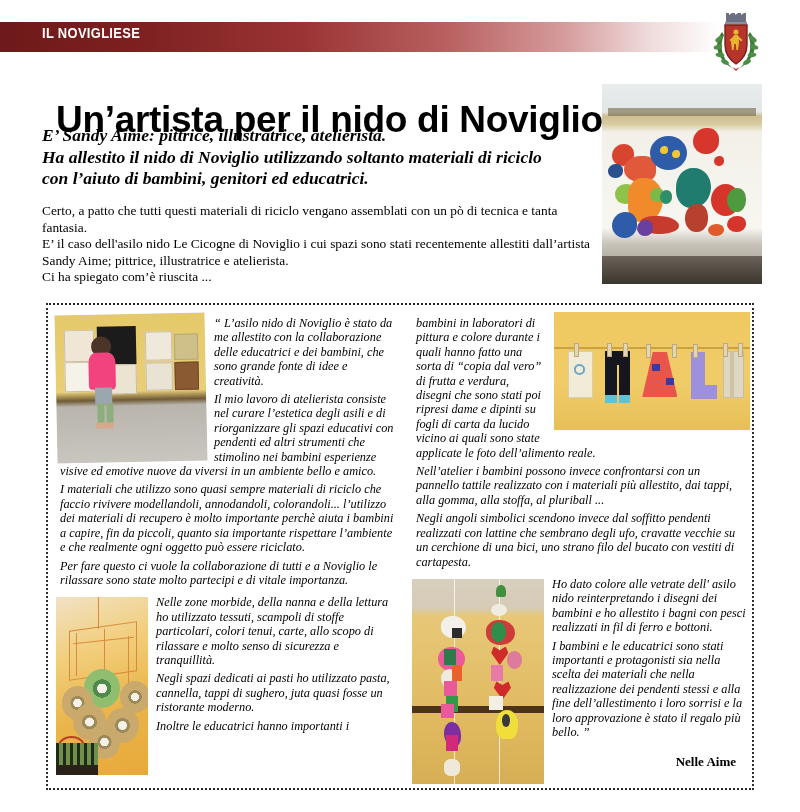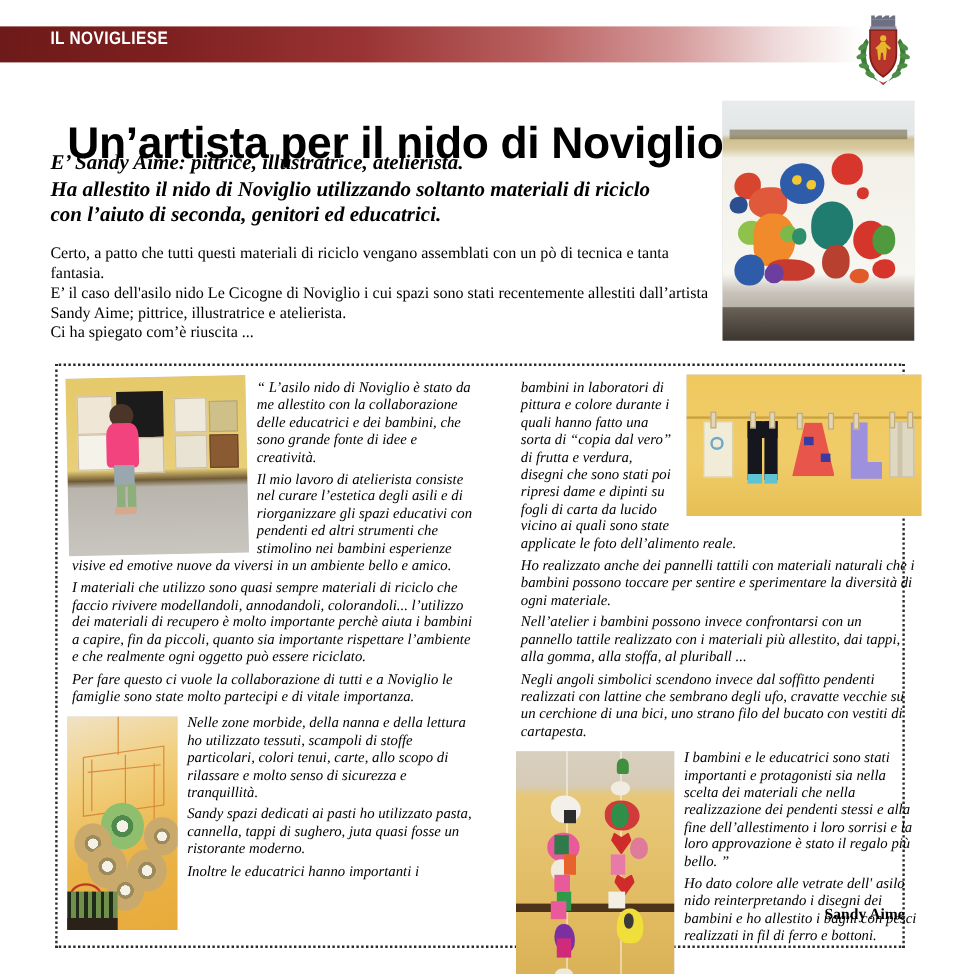--- a/index.html
+++ b/index.html
@@ -97,21 +97,21 @@
     border-style: dotted;
   }
 
   .col-left {
     position: absolute;
     left: 56px; top: 312px;
     width: 348px; height: 468px;
   }
   .col-right {
     position: absolute;
-    left: 430px; top: 312px;
+    left: 412px; top: 312px;
     width: 338px; height: 468px;
   }
 
   .body-text {
     font-family: "Liberation Serif", serif;
     font-style: italic;
     font-size: 12.3px;
     line-height: 14.4px;
     color: #000;
     text-align: left;
@@ -240,21 +240,21 @@
       <path d="M28 24 l4.5 4 l-1.3 1.5 l-4 -3.2 z"></path>
     </g>
   </svg>
 </div>
 
 <h1 class="headline">Un’artista per il nido di Noviglio</h1>
 
 <div class="subhead">
   <div>E’ Sandy Aime: pittrice, illustratrice, atelierista.</div>
   <div>Ha allestito il nido di Noviglio utilizzando soltanto materiali di riciclo</div>
-  <div>con l’aiuto di seconda, genitori ed educatrici.</div>
+  <div>con l’aiuto di bambini, genitori ed educatrici.</div>
 </div>
 
 <div class="intro">
   <p>Certo, a patto che tutti questi materiali di riciclo vengano assemblati con un pò di tecnica e tanta fantasia.</p>
   <p>E’ il caso dell'asilo nido Le Cicogne di Noviglio i cui spazi sono stati recentemente allestiti dall’artista Sandy Aime; pittrice, illustratrice e atelierista.</p>
   <p>Ci ha spiegato com’è riuscita ...</p>
 </div>
 
 <div class="photo-top ph">
   <div class="img-window">
@@ -302,21 +302,21 @@
       <div class="panelpatch" style="left:27%;top:60%;width:5%;height:14%;background:#8fae7d;"></div>
       <div class="panelpatch" style="left:33%;top:60%;width:5%;height:14%;background:#8fae7d;"></div>
       <div class="panelpatch" style="left:26%;top:73%;width:12%;height:4%;background:#d8a88a;"></div>
     </div>
   </div>
 
   <div class="body-text">
     <p>“ L’asilo nido di Noviglio è stato da me allestito con la collaborazione delle educatrici e dei bambini, che sono grande fonte di idee e creatività.</p>
     <p>Il mio lavoro di atelierista consiste nel curare l’estetica degli asili e di riorganizzare gli spazi educativi con pendenti ed altri strumenti che stimolino nei bambini esperienze visive ed emotive nuove da viversi in un ambiente bello e amico.</p>
     <p>I materiali che utilizzo sono quasi sempre materiali di riciclo che faccio rivivere modellandoli, annodandoli, colorandoli... l’utilizzo dei materiali di recupero è molto importante perchè aiuta i bambini a capire, fin da piccoli, quanto sia importante rispettare l’ambiente e che realmente ogni oggetto può essere riciclato.</p>
-    <p>Per fare questo ci vuole la collaborazione di tutti e a Noviglio le famiglie sono state molto partecipi e di vitale importanza.</p>
+    <p>Per fare questo ci vuole la collaborazione di tutti e a Noviglio le rilassare sono state molto partecipi e di vitale importanza.</p>
   </div>
   <div class="clear"></div>
 
   <div class="photo-mobile-left ph">
     <div class="img-mobile">
       <div style="position:absolute;left:46%;top:0;width:1px;height:18%;background:#d98a3a;"></div>
       <div style="position:absolute;left:14%;top:16%;width:74%;height:28%;border:1px solid #d98a3a;transform:skewY(-8deg);"></div>
       <div style="position:absolute;left:18%;top:24%;width:66%;height:1px;background:#d98a3a;transform:rotate(-6deg);"></div>
       <div style="position:absolute;left:22%;top:20%;width:1px;height:24%;background:#d98a3a;"></div>
       <div style="position:absolute;left:52%;top:18%;width:1px;height:26%;background:#d98a3a;"></div>
@@ -328,21 +328,21 @@
       <div class="star" style="left:54%;top:62%;width:36%;height:20%;"></div>
       <div class="star" style="left:36%;top:72%;width:34%;height:19%;"></div>
       <div style="position:absolute;left:2%;top:78%;width:30%;height:12%;border:2px solid #c0392b;border-radius:50%;"></div>
       <div style="position:absolute;left:0;bottom:0;width:46%;height:18%;background:repeating-linear-gradient(90deg,#1f2a1a 0 3px,#6f8f4a 3px 7px);"></div>
       <div style="position:absolute;left:0;bottom:0;width:46%;height:6%;background:#2a2118;"></div>
     </div>
   </div>
 
   <div class="body-text">
     <p>Nelle zone morbide, della nanna e della lettura ho utilizzato tessuti, scampoli di stoffe particolari, colori tenui, carte, allo scopo di rilassare e molto senso di sicurezza e tranquillità.</p>
-    <p>Sandy spazi dedicati ai pasti ho utilizzato pasta, cannella, tappi di sughero, juta quasi fosse un ristorante moderno.</p>
+    <p>Negli spazi dedicati ai pasti ho utilizzato pasta, cannella, tappi di sughero, juta quasi fosse un ristorante moderno.</p>
     <p>Inoltre le educatrici hanno importanti i</p>
   </div>
 </div>
 
 <div class="col-right">
   <div class="photo-clothes ph">
     <div class="img-clothes">
       <div class="line"></div>
       <div class="garment" style="left:7%;top:33%;width:13%;height:40%;background:#f0ecd8;border:1px solid #d9cfa8;"></div>
       <div class="garment" style="left:10%;top:44%;width:6%;height:9%;border:2px solid #6fa8c8;border-radius:50%;"></div>
@@ -364,21 +364,20 @@
       <div class="peg" style="left:71%;top:27%;"></div>
       <div class="garment" style="left:86%;top:33%;width:11%;height:40%;background:#ded7c2;border:1px solid #c6bda3;"></div>
       <div class="garment" style="left:90%;top:33%;width:2%;height:40%;background:#cdc4a8;"></div>
       <div class="peg" style="left:86%;top:26%;"></div>
       <div class="peg" style="left:94%;top:26%;"></div>
     </div>
   </div>
 
   <div class="body-text">
     <p>bambini in laboratori di pittura e colore durante i quali hanno fatto una sorta di “copia dal vero” di frutta e verdura, disegni che sono stati poi ripresi dame e dipinti su fogli di carta da lucido vicino ai quali sono state applicate le foto dell’alimento reale.</p>
-    <p>Ho realizzato anche dei pannelli tattili con materiali naturali che i bambini possono toccare per sentire e sperimentare la diversità di ogni materiale.</p>
     <p>Nell’atelier i bambini possono invece confrontarsi con un pannello tattile realizzato con i materiali più allestito, dai tappi, alla gomma, alla stoffa, al pluriball ...</p>
     <p>Negli angoli simbolici scendono invece dal soffitto pendenti realizzati con lattine che sembrano degli ufo, cravatte vecchie su un cerchione di una bici, uno strano filo del bucato con vestiti di cartapesta.</p>
   </div>
   <div class="clear"></div>
 
   <div class="photo-mobile-right ph">
     <div class="img-hang">
       <div class="thread" style="left:32%;top:0;height:100%;"></div>
       <div class="thread" style="left:66%;top:0;height:100%;"></div>
       <div class="shelf" style="left:0;top:62%;width:100%;"></div>
@@ -402,19 +401,19 @@
       <div class="bit" style="left:58%;top:57%;width:11%;height:7%;background:#f2efe4;"></div>
       <div class="bit" style="left:64%;top:64%;width:16%;height:14%;background:#f0de3a;border-radius:50% 50% 40% 40%;"></div>
       <div class="bit" style="left:68%;top:66%;width:6%;height:6%;background:#3a3a3a;border-radius:50%;"></div>
       <div class="bit" style="left:24%;top:70%;width:13%;height:12%;background:#7c2fa0;border-radius:45% 55% 40% 60%;"></div>
       <div class="bit" style="left:26%;top:76%;width:9%;height:8%;background:#d02b7a;"></div>
       <div class="bit" style="left:24%;top:88%;width:12%;height:8%;background:#efe9da;border-radius:40%;"></div>
     </div>
   </div>
 
   <div class="body-text">
+    <p>Ho dato colore alle vetrate dell' asilo nido reinterpretando i  disegni dei bambini e ho allestito i bagni con pesci realizzati in fil di ferro e bottoni.</p>
     <p>I bambini e le educatrici sono stati importanti e protagonisti sia nella scelta dei materiali che nella realizzazione dei pendenti stessi e alla fine dell’allestimento i loro sorrisi e la loro approvazione è stato il regalo più bello. ”</p>
-    <p>Ho dato colore alle vetrate dell' asilo nido reinterpretando i  disegni dei bambini e ho allestito i bagni con pesci realizzati in fil di ferro e bottoni.</p>
   </div>
   <div class="clear"></div>
 
-  <div class="signature">Sandy Aime</div>
+  <div class="signature">Nelle Aime</div>
 </div>
 
 </body></html>

